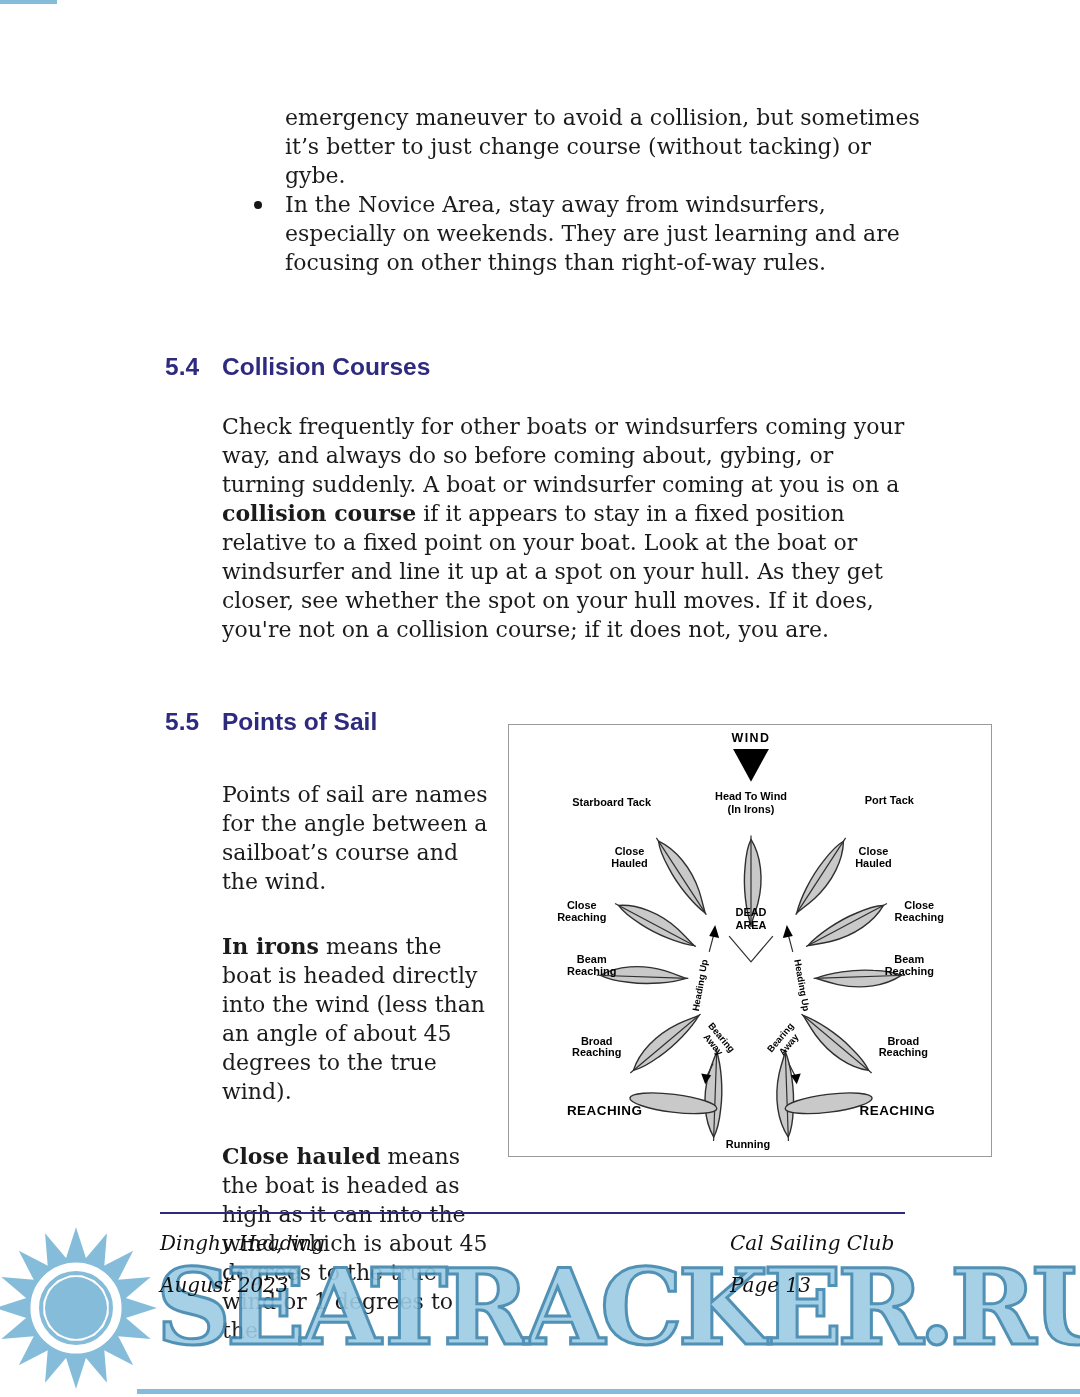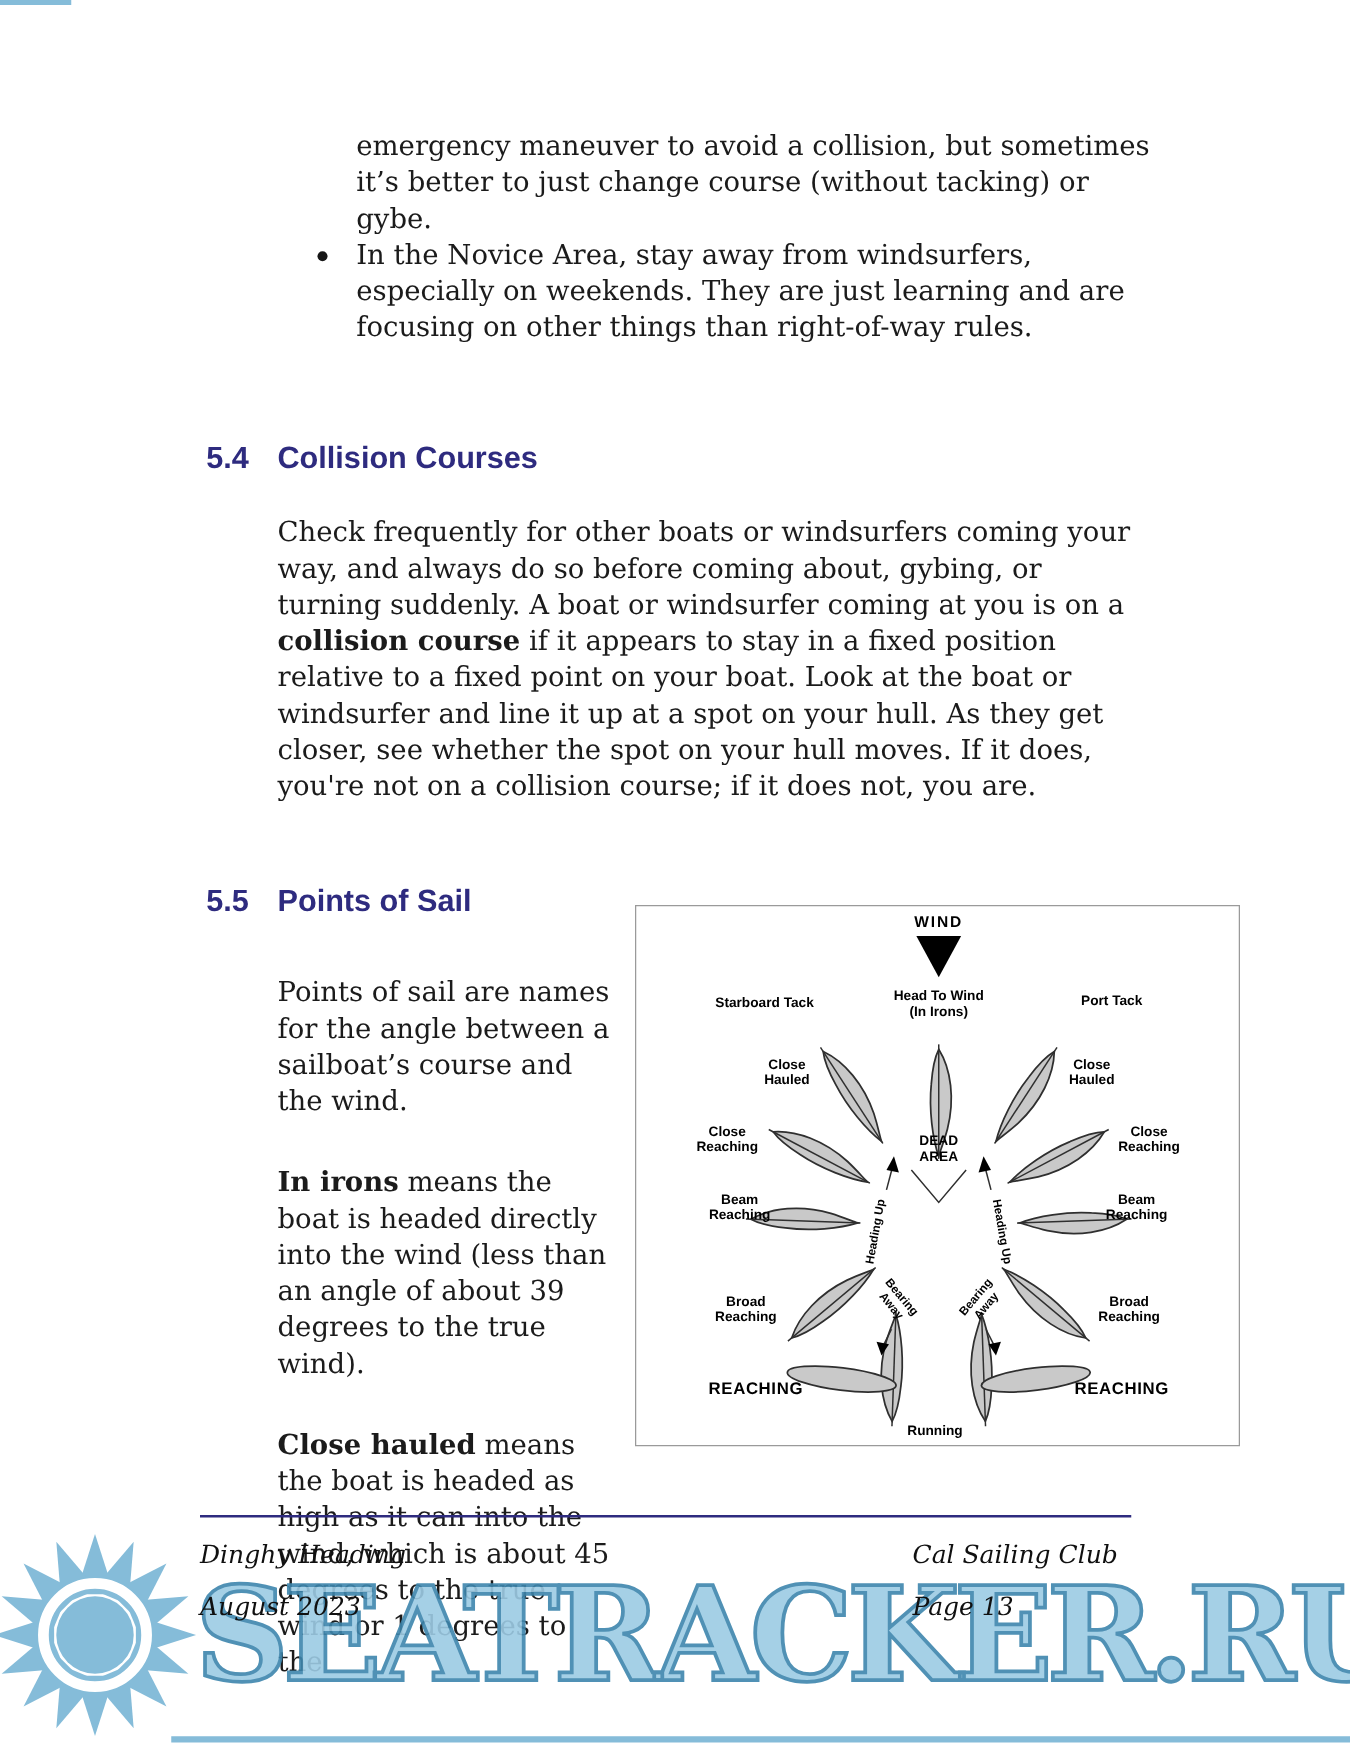--- a/index.html
+++ b/index.html
@@ -77,21 +77,21 @@
 <div class="abs main-54 body-text">
   <p><span>Check frequently for other boats or windsurfers coming your way, and always do so before coming about, gybing, or turning suddenly. A boat or windsurfer coming at you is on a </span><b>collision course</b><span> if it appears to stay in a fixed position relative to a fixed point on your boat. Look at the boat or windsurfer and line it up at a spot on your hull. As they get closer, see whether the spot on your hull moves. If it does, you're not on a collision course; if it does not, you are.</span></p>
 </div>
 
 <div class="abs heading" style="top:708px;">
   <span class="h-num">5.5</span><span>Points of Sail</span>
 </div>
 
 <div class="abs col-55 body-text">
   <p>Points of sail are names for the angle between a sailboat’s course and the wind.</p>
-  <p><b>In irons</b><span> means the boat is headed directly into the wind (less than an angle of about 39 degrees to the true wind).</span></p>
+  <p><b>In irons</b><span> means the boat is headed directly into the wind (less than an angle of about 45 degrees to the true wind).</span></p>
   <p><b>Close hauled</b><span> means the boat is headed as high as it can into the wind, which is about 45 degrees to the true wind or 1 degrees to the</span></p>
 </div>
 
 <div class="abs diagram-box">
   <svg viewBox="0 0 414 433">
     <defs>
       <g id="sailshape">
         <path class="sail" d="M0,-42 C10,-26 13,-2 7,22 C4,33 1,40 0,44 C-5,30 -8,6 -6,-14 C-5,-28 -3,-36 0,-42 Z"></path>
         <line class="thin" x1="0" y1="-46" x2="0" y2="46"></line>
       </g>

